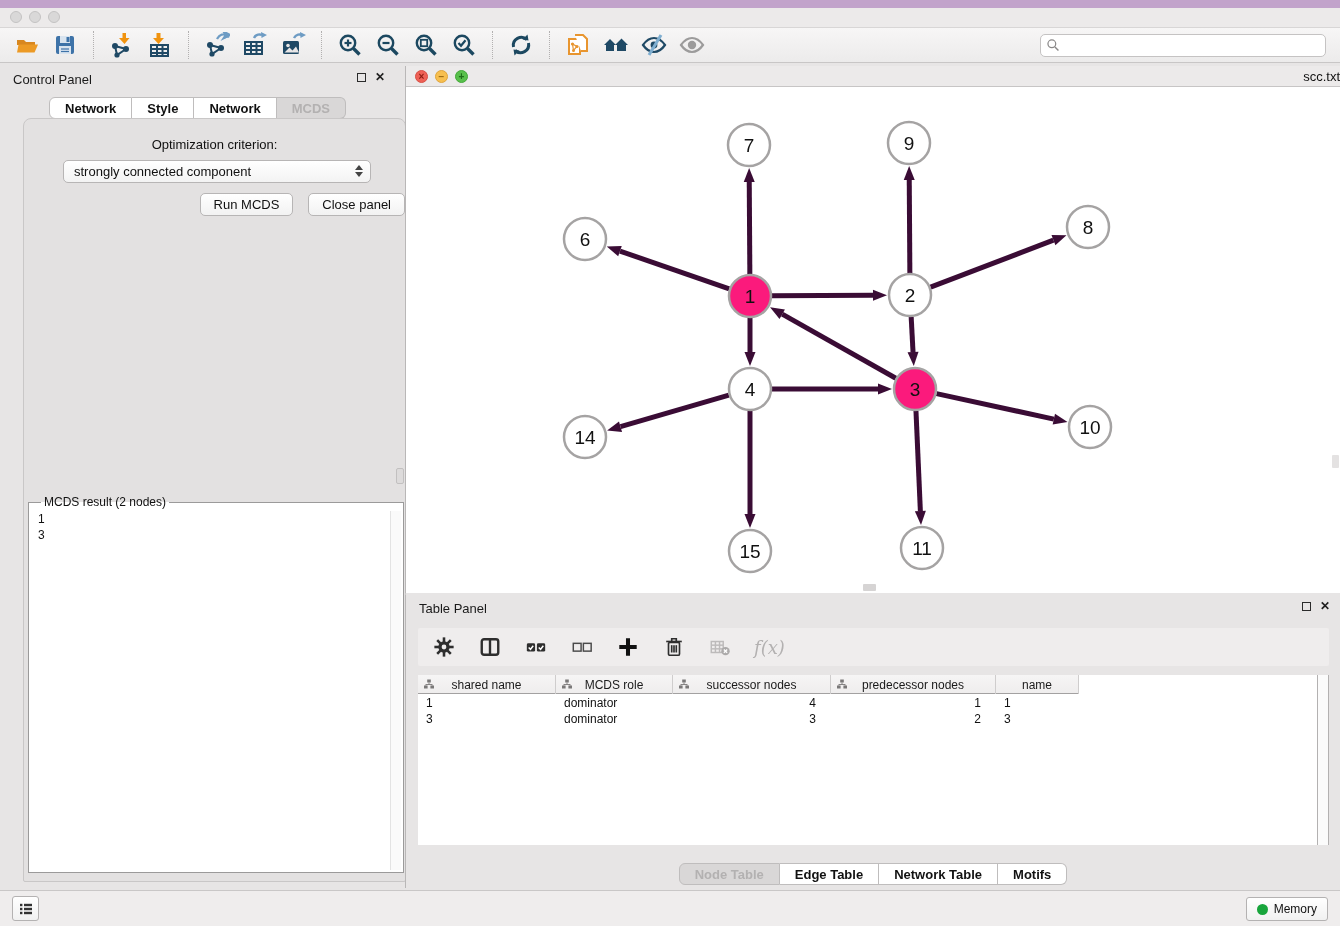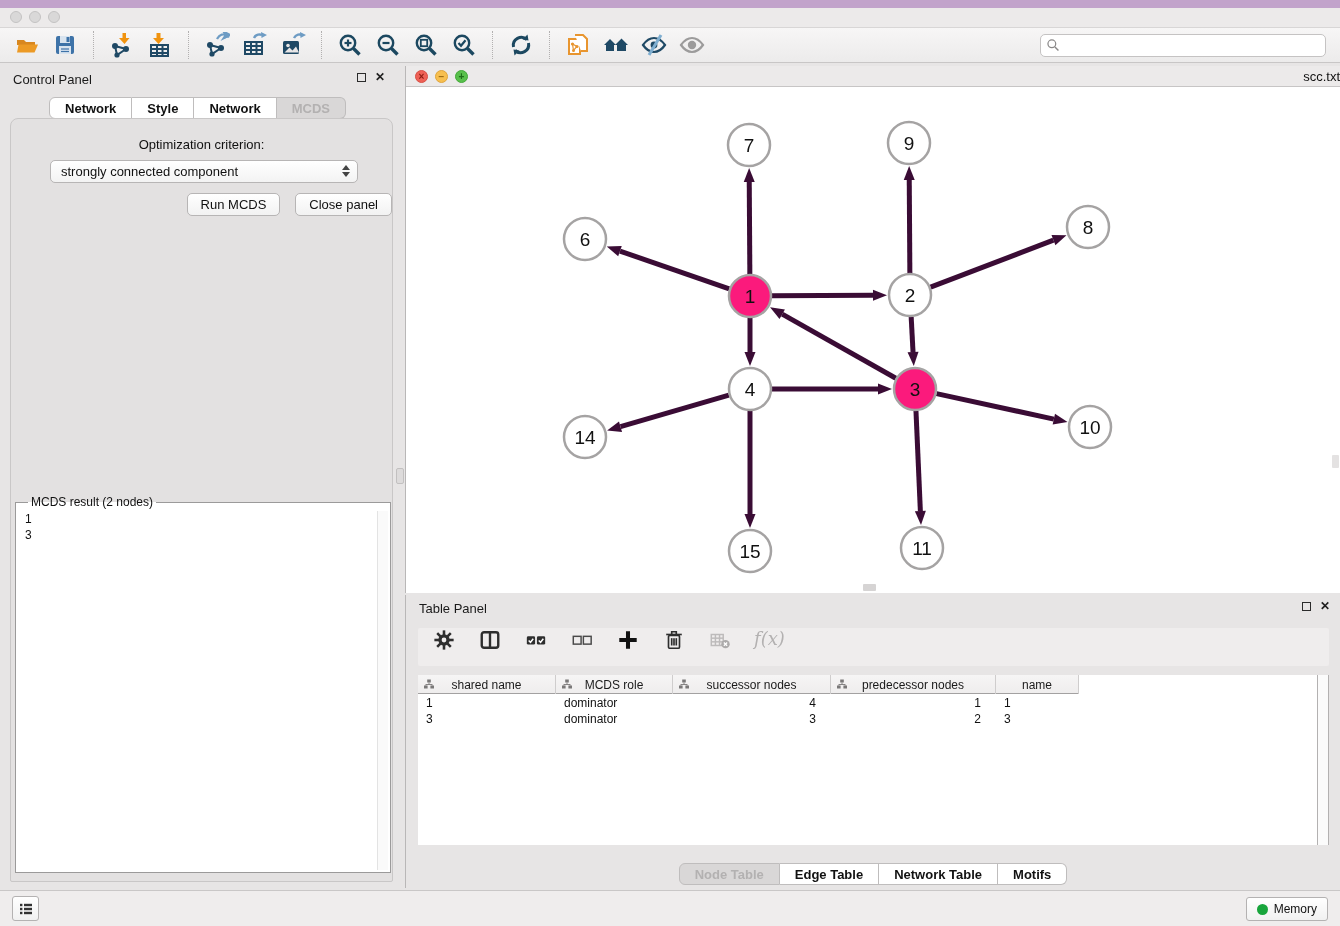--- a/index.html
+++ b/index.html
@@ -28,21 +28,21 @@
   .float-ic{width:9px;height:9px;border:1.6px solid #2B2B2B;display:inline-block;}
   .close-ic{font-size:12px;font-weight:bold;color:#1F1F1F;line-height:10px;}
 
   .ctl-tabs{position:absolute;left:0;top:31px;width:100%;display:flex;justify-content:center;}
   .seg{display:flex;}
   .seg .tab{height:22px;padding:0 15px;display:flex;align-items:center;font-size:13px;font-weight:bold;color:#111;background:#fff;border:1px solid #BFBDBD;border-left:none;}
   .seg .tab:first-child{border-left:1px solid #BFBDBD;border-radius:6px 0 0 6px;}
   .seg .tab:last-child{border-radius:0 6px 6px 0;}
   .seg .tab.sel{background:#D9D7D7;color:#B3B1B1;}
 
-  .ctl-content{position:absolute;left:10px;top:52px;width:383px;height:764px;background:#E3E1E1;border:1px solid #C9C7C7;border-radius:8px 8px 2px 2px;}
+  .ctl-content{position:absolute;left:23px;top:52px;width:383px;height:764px;background:#E3E1E1;border:1px solid #C9C7C7;border-radius:8px 8px 2px 2px;}
   .opt-label{position:absolute;left:0;top:18px;width:100%;text-align:center;font-size:13px;color:#111;}
   .combo{position:absolute;left:39px;top:41px;width:308px;height:23px;background:linear-gradient(#FFFFFF,#F3F3F3);border:1px solid #B7B5B5;border-radius:5px;display:flex;align-items:center;padding:0 12px 0 10px;font-size:13px;color:#111;}
   .combo .chevrons{position:absolute;right:7px;top:4px;display:flex;flex-direction:column;gap:2px;}
   .combo .chevrons i{width:0;height:0;border-left:4px solid transparent;border-right:4px solid transparent;display:block;}
   .combo .chevrons .up{border-bottom:5px solid #444;}
   .combo .chevrons .dn{border-top:5px solid #444;}
   .btn-row{position:absolute;left:0;top:74px;width:100%;display:flex;justify-content:flex-end;gap:15px;}
   .mac-btn{height:23px;padding:0 13px;background:linear-gradient(#FFFFFF,#F2F2F2);border:1px solid #B7B5B5;border-radius:5px;font-size:13px;color:#111;font-family:"Liberation Sans",sans-serif;display:flex;align-items:center;}
 
   .result-fieldset{position:absolute;left:4px;top:376px;width:376px;height:378px;border:1px solid #9B9A9A;background:#fff;}
@@ -61,21 +61,21 @@
   .tl2.red{background:#EE6156;border:1px solid #D84F44;color:#8E1B12;}
   .tl2.yel{background:#F7BF4F;border:1px solid #E0A53C;color:#9A6A14;}
   .tl2.grn{background:#58C04B;border:1px solid #43A839;color:#1E6E18;}
   .net-canvas{position:absolute;left:0;top:21px;width:935px;height:506px;background:#fff;}
   .grip-h{position:absolute;left:457px;bottom:2px;width:13px;height:7px;background:#D6D4D4;border-radius:1px;}
   .grip-v{position:absolute;right:2px;top:368px;width:7px;height:13px;background:#E4E2E2;border-radius:1px;}
 
   
   .table-panel{position:absolute;left:405px;top:595px;width:935px;height:293px;background:#E7E5E5;border-left:1px solid #B9B7B7;}
   .tp-title{position:absolute;left:13px;top:6px;font-size:13px;color:#1A1A1A;}
-  .tp-toolbar{position:absolute;left:12px;top:33px;width:911px;height:38px;background:#EFEDED;border-radius:2px;display:flex;padding-left:14px;gap:22px;}
+  .tp-toolbar{position:absolute;left:12px;top:33px;width:911px;height:38px;background:#EFEDED;border-radius:2px;display:flex;align-items:center;padding-left:14px;gap:22px;}
   .tpi{display:flex;align-items:center;justify-content:center;width:24px;height:24px;}
   .fx{font-family:"DejaVu Serif",serif;font-style:italic;font-size:18px;color:#B3B1B1;}
 
   .data-table{position:absolute;left:12px;top:80px;width:911px;height:170px;background:#fff;}
   .dt-scroll{position:absolute;right:0;top:0;width:12px;height:170px;background:#FBFBFB;border-left:1px solid #B3B1B1;border-right:1px solid #B3B1B1;}
   .dt-header{position:absolute;left:0;top:0;height:19px;display:flex;background:linear-gradient(#F6F5F5,#EFEDED);border-bottom:1px solid #A3A1A1;}
   .dt-hcell{position:relative;height:19px;border-right:1px solid #CFCDCD;display:flex;align-items:center;justify-content:center;font-size:12px;color:#1A1A1A;}
   .dt-hcell .hicon{position:absolute;left:6px;top:4px;}
   .dt-row{position:absolute;left:0;display:flex;height:16px;}
   .dt-cell{height:16px;font-size:12px;color:#111;display:flex;align-items:center;padding:0 8px;}

